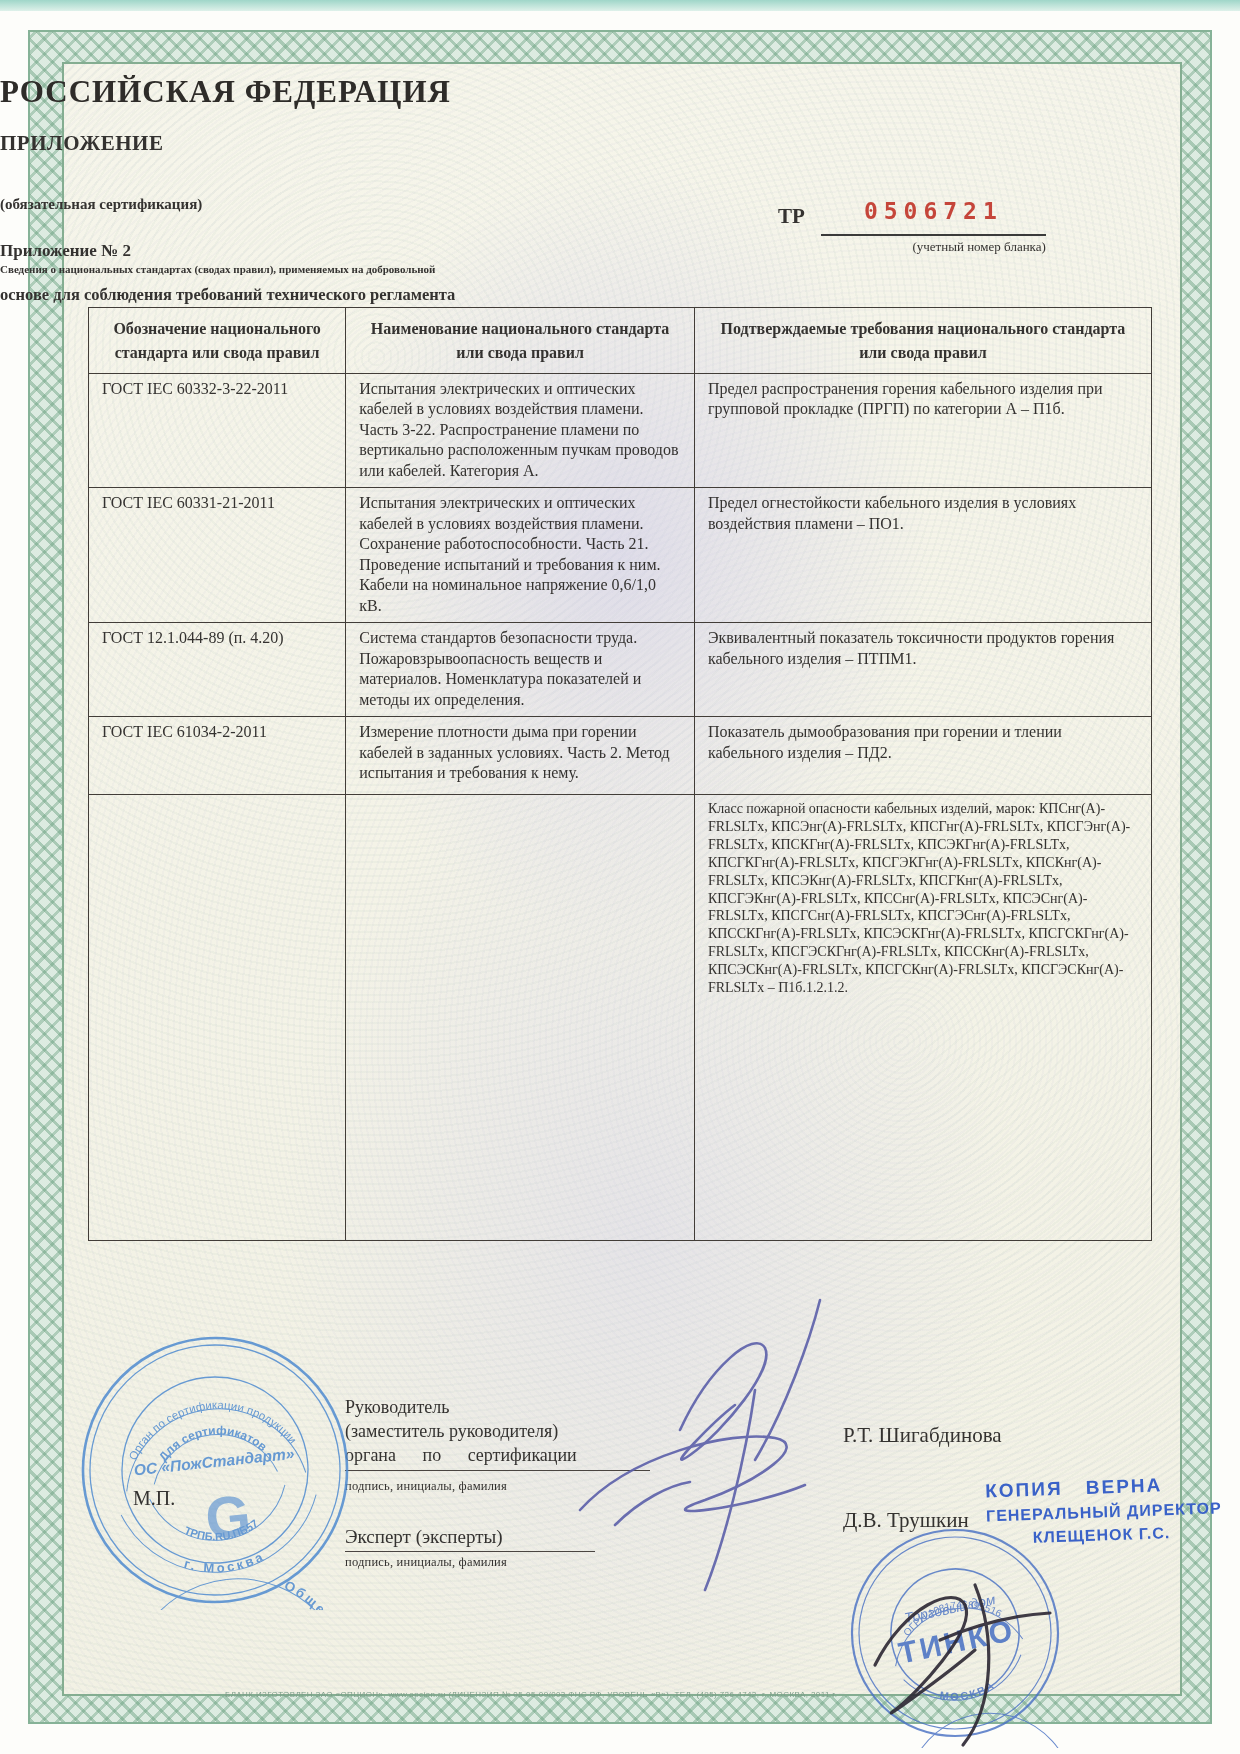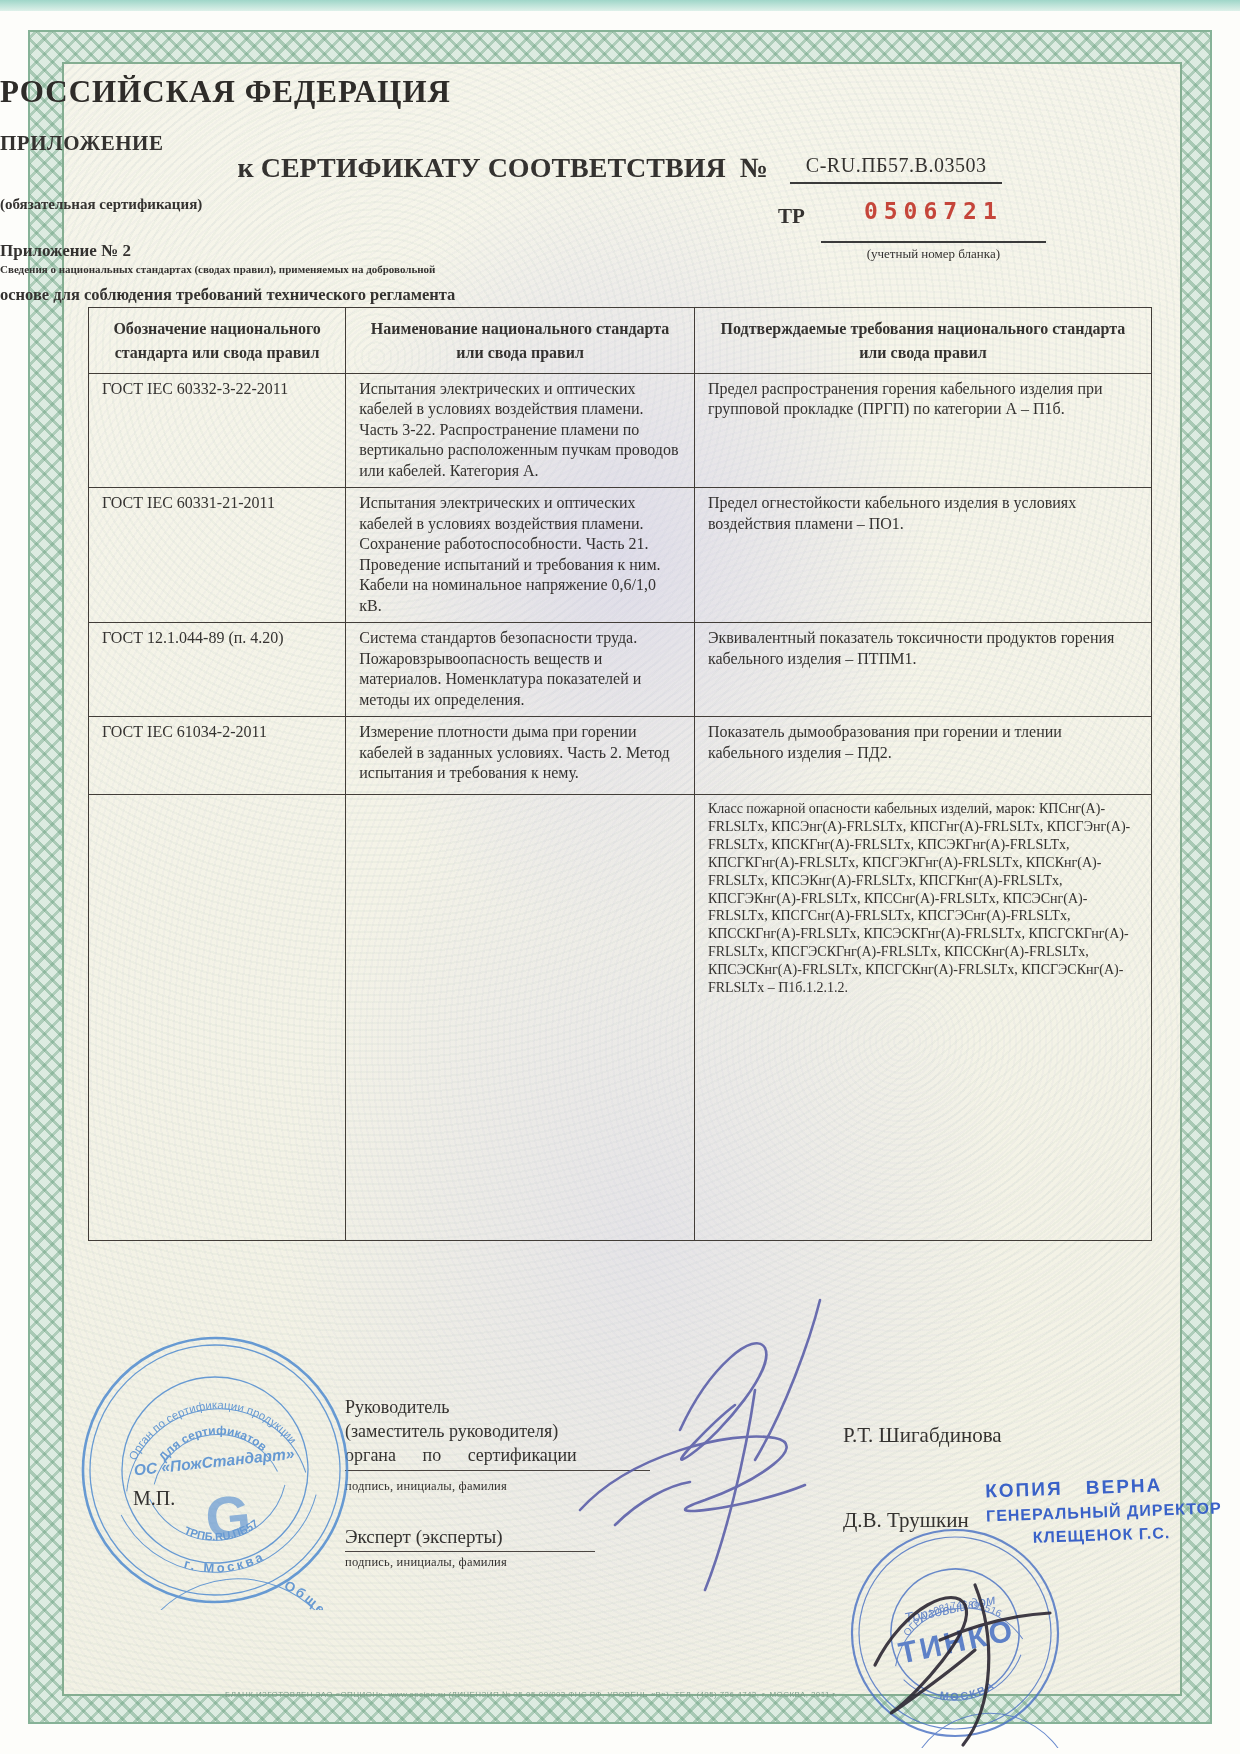--- a/index.html
+++ b/index.html
@@ -33,21 +33,21 @@
   .country{top:74px;font-size:31px;font-weight:bold;letter-spacing:1px;color:#2e2c29;}
   .t1{top:131px;font-size:21px;font-weight:bold;letter-spacing:.5px;}
   .cert-line{top:152px;left:0;width:1240px;display:flex;justify-content:center;align-items:flex-end;gap:22px;}
   .cert-label{font-size:28px;font-weight:bold;white-space:nowrap;}
   .cert-num{font-size:20px;padding:0 16px 5px 16px;border-bottom:2px solid #3a3a3a;letter-spacing:.5px;}
   .oblig{top:196px;left:0;width:1016px;font-size:15px;font-weight:bold;}
   .tr-block{top:198px;left:778px;display:flex;align-items:flex-start;gap:16px;}
   .tr-label{font-size:21px;font-weight:bold;padding-top:6px;}
   .tr-col{width:225px;text-align:center;}
   .tr-num{font-family:"DejaVu Sans Mono",monospace;font-weight:bold;font-size:23px;letter-spacing:6px;
-    color:#c5453a;border-bottom:2px solid #3a3a3a;padding-bottom:17px;}
+    color:#c5453a;border-bottom:2px solid #3a3a3a;padding-bottom:10px;}
   .tr-cap{font-size:13px;margin-top:3px;}
   .app-no{top:241px;font-size:17px;font-weight:bold;}
   .intro1{top:263px;font-size:11px;font-weight:bold;}
   .intro2{top:285px;font-size:16.5px;font-weight:bold;}
   table.std{position:absolute;z-index:3;left:88px;top:307px;width:1064px;border-collapse:collapse;
     table-layout:fixed;font-size:16px;}
   table.std th,table.std td{border:1.6px solid #423d38;vertical-align:top;
     padding:5px 12px 6px 13px;line-height:1.28;background:transparent;}
   table.std th{text-align:center;font-weight:bold;vertical-align:middle;line-height:1.45;padding:6px 23px;}
   .c1{width:24.2%;}.c2{width:32.8%;}.c3{width:43%;}
@@ -77,31 +77,27 @@
 <body>
 
 <div class="sheet">
   <div class="top-strip"></div>
   <div class="border-frame"></div>
   <div class="content-bg"></div>
 
   <div class="abs ctr country">РОССИЙСКАЯ ФЕДЕРАЦИЯ</div>
   <div class="abs ctr t1">ПРИЛОЖЕНИЕ</div>
 
-  <div class="abs cert-line">
-    <span class="cert-label"><span>к СЕРТИФИКАТУ СООТВЕТСТВИЯ</span>&nbsp;&nbsp;<span>№</span></span>
-    <span class="cert-num">C-RU.ПБ57.В.03503</span>
-  </div>
   <div class="abs oblig">(обязательная сертификация)</div>
 
   <div class="abs tr-block">
     <span class="tr-label">ТР</span>
     <span class="tr-col">
       <span class="tr-num" style="display:block;">0506721</span>
-      <span class="tr-cap" style="display:block;">(учетный номер бланка)</span>
+      <span class="tr-cap" style="display:block;text-align:right;">(учетный номер бланка)</span>
     </span>
   </div>
 
   <div class="abs ctr app-no">Приложение № 2</div>
   <div class="abs ctr intro1">Сведения о национальных стандартах (сводах правил), применяемых на добровольной</div>
   <div class="abs ctr intro2">основе для соблюдения требований технического регламента</div>
 
   <table class="std">
     <colgroup>
         <col class="c1">

